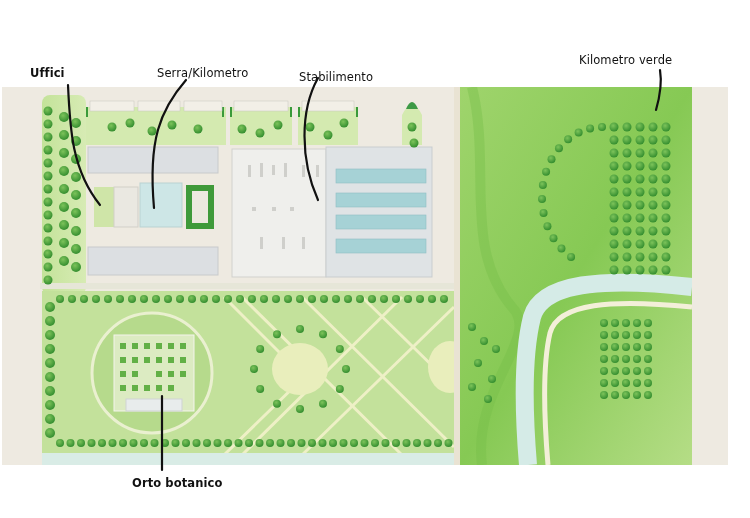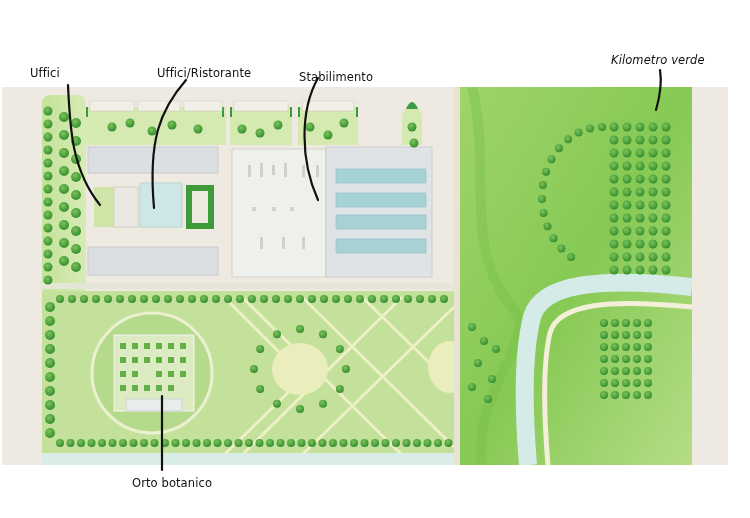--- a/index.html
+++ b/index.html
@@ -411,17 +411,17 @@
 <svg class="leaders" width="750" height="518">
   <g stroke="#111" stroke-width="2.2" fill="none" stroke-linecap="round">
     <path d="M68,85 C70,130 72,170 100,205"></path>
     <path d="M186,80 C160,110 148,140 154,208"></path>
     <path d="M318,78 C300,110 300,160 318,200"></path>
     <path d="M660,70 C662,82 660,96 656,110"></path>
     <path d="M162,396 L162,470"></path>
   </g>
 </svg>
 
-<div class="label" style="left:30px;top:66px;">Uffici</div>
-<div class="label" style="left:157px;top:66px;">Uffici/Ristorante</div>
+<div class="label" style="left:30px;top:66px;font-weight:bold;">Uffici</div>
+<div class="label" style="left:157px;top:66px;">Serra/Kilometro</div>
 <div class="label" style="left:299px;top:70px;">Stabilimento</div>
-<div class="label" style="left:611px;top:53px;font-style:italic;">Kilometro verde</div>
-<div class="label" style="left:132px;top:476px;">Orto botanico</div>
+<div class="label" style="left:579px;top:53px;">Kilometro verde</div>
+<div class="label" style="left:132px;top:476px;font-weight:bold;">Orto botanico</div>
 
 </body></html>

